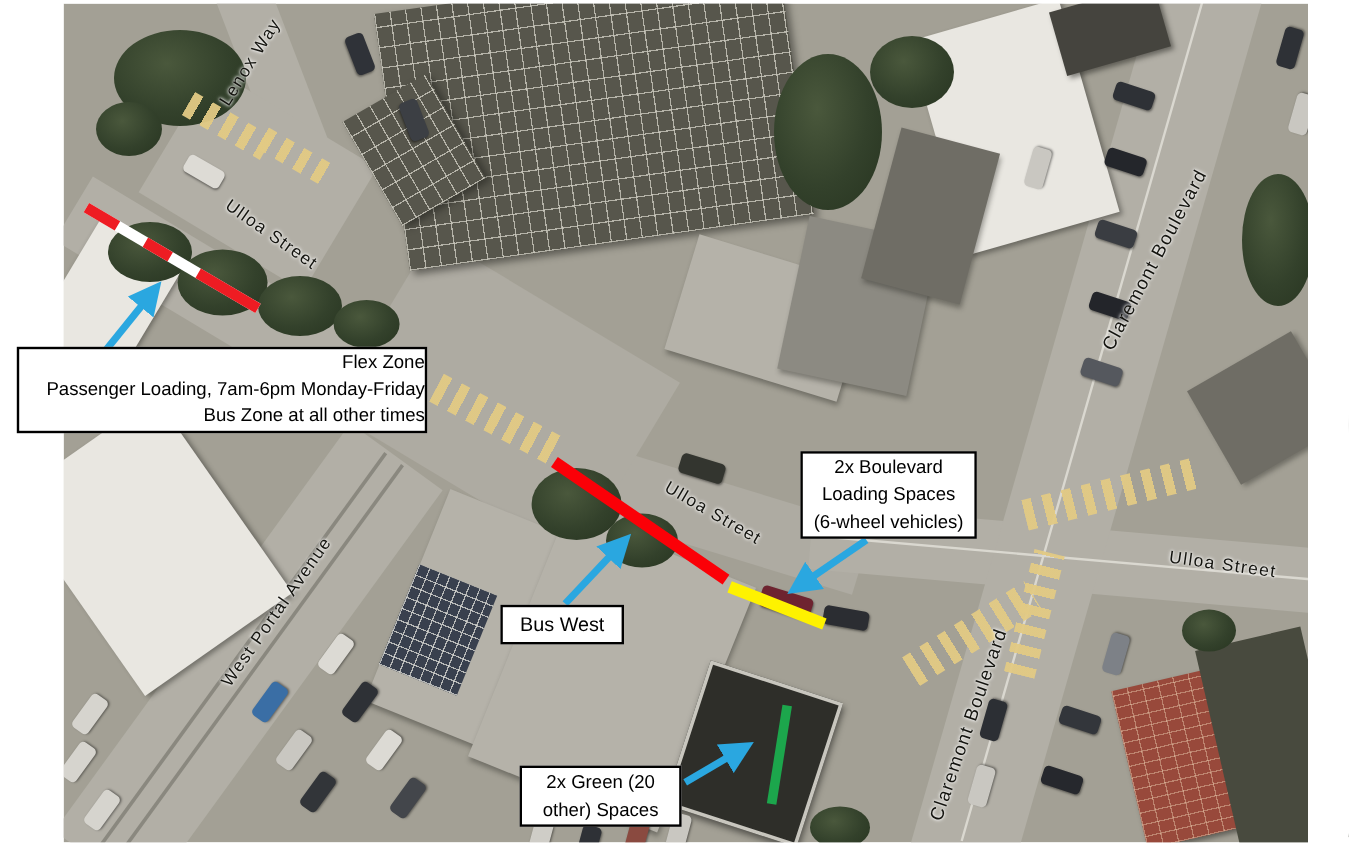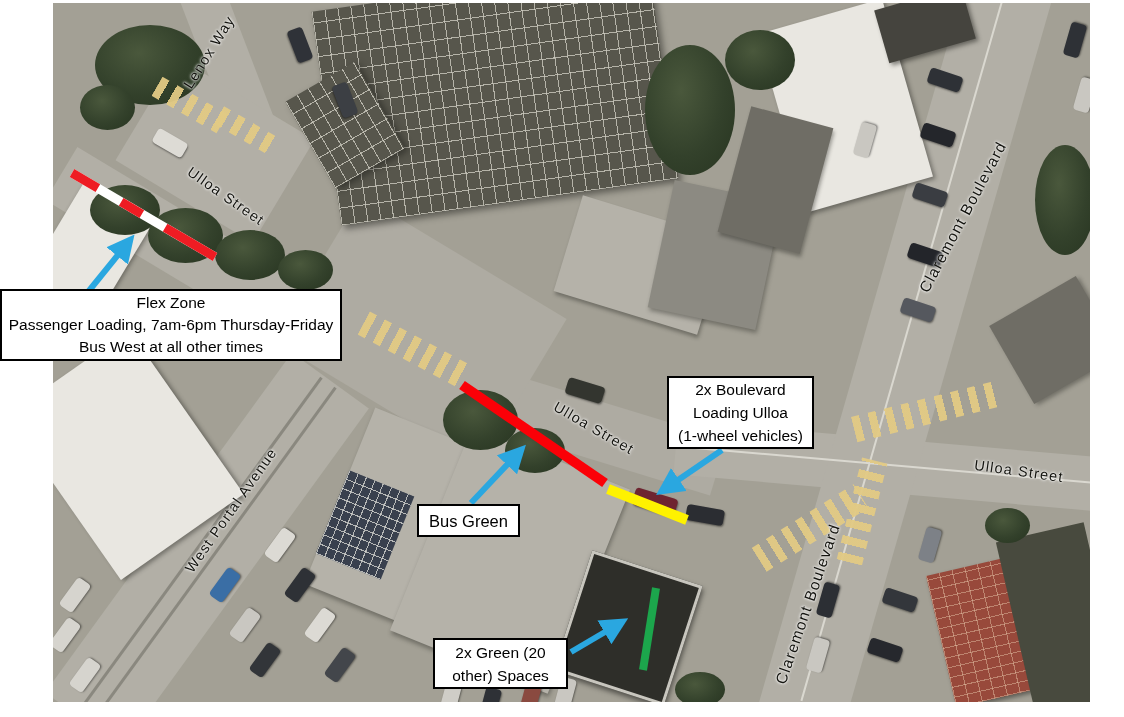--- a/index.html
+++ b/index.html
@@ -163,34 +163,34 @@
     <line x1="608" y1="489" x2="687" y2="520" stroke="#fef200" stroke-width="10"></line>
 
     <line x1="656" y1="588" x2="643" y2="670" stroke="#1ca64c" stroke-width="8"></line>
 
     <line x1="88" y1="292" x2="130" y2="240" stroke="#2aa7e0" stroke-width="6" marker-end="url(#arrowhead)"></line>
     <line x1="471" y1="503" x2="521" y2="450" stroke="#2aa7e0" stroke-width="6" marker-end="url(#arrowhead)"></line>
     <line x1="722" y1="450" x2="662" y2="491" stroke="#2aa7e0" stroke-width="6" marker-end="url(#arrowhead)"></line>
     <line x1="571" y1="652" x2="622" y2="622" stroke="#2aa7e0" stroke-width="6" marker-end="url(#arrowhead)"></line>
   </svg>
 
-  <div class="abs callout" style="left:0;top:289px;width:338px;height:68px;">
+  <div class="abs callout" style="left:14px;top:289px;width:338px;height:68px;align-items:flex-end;">
     <div>Flex Zone</div>
-    <div>Passenger Loading, 7am-6pm Thursday-Friday</div>
-    <div>Bus West at all other times</div>
+    <div>Passenger Loading, 7am-6pm Monday-Friday</div>
+    <div>Bus Zone at all other times</div>
   </div>
 
   <div class="abs callout" style="left:667px;top:376px;width:143px;height:69px;line-height:23px;">
     <div>2x Boulevard</div>
-    <div>Loading Ulloa</div>
-    <div>(1-wheel vehicles)</div>
+    <div>Loading Spaces</div>
+    <div>(6-wheel vehicles)</div>
   </div>
 
   <div class="abs callout" style="left:417px;top:504px;width:99px;height:29px;font-size:16.5px;">
-    <div>Bus Green</div>
+    <div>Bus West</div>
   </div>
 
   <div class="abs callout" style="left:433px;top:638px;width:131px;height:47px;line-height:23px;">
     <div>2x Green (20</div>
     <div>other) Spaces</div>
   </div>
 
 </div>
 
 </body></html>

